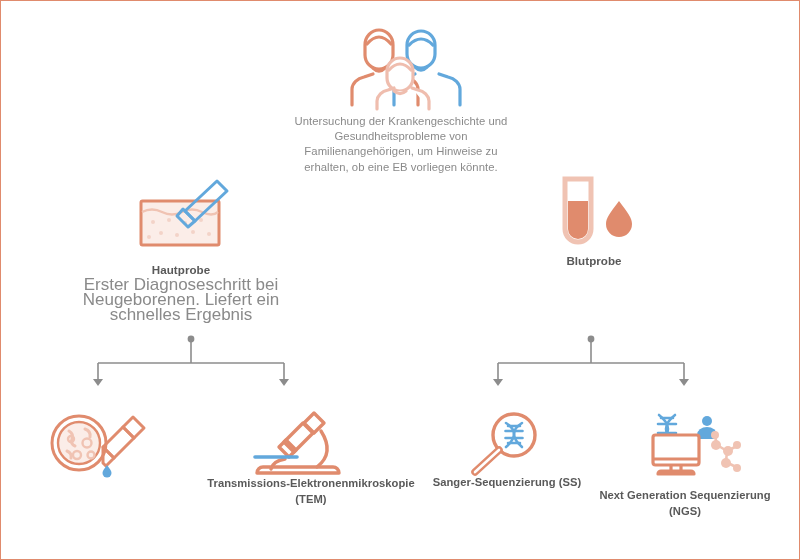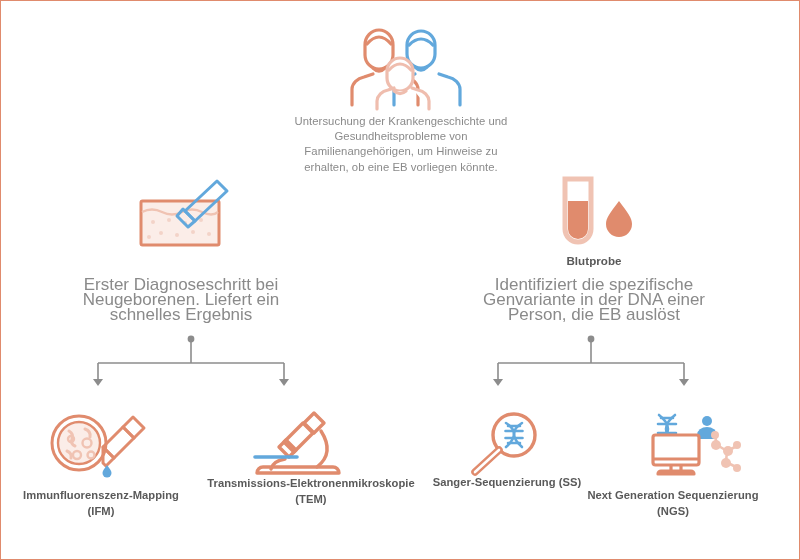--- a/index.html
+++ b/index.html
@@ -67,21 +67,21 @@
   #ifm-icon      { left: 48px;  top: 412px; width: 104px; height: 62px; }
   #ifm-label     { left: 20px;  top: 487px; width: 160px; }
 
   #tem-icon      { left: 250px; top: 408px; width: 92px;  height: 68px; }
   #tem-label     { left: 198px; top: 475px; width: 224px; }
 
   #ss-icon       { left: 468px; top: 410px; width: 76px;  height: 66px; }
   #ss-label      { left: 430px; top: 474px; width: 152px; }
 
   #ngs-icon      { left: 644px; top: 412px; width: 96px;  height: 64px; }
-  #ngs-label     { left: 584px; top: 487px; width: 176px; }
+  #ngs-label     { left: 596px; top: 487px; width: 176px; }
 
   svg { display: block; overflow: visible; }
 </style>
 </head>
 <body>
 
 <div id="page">
 
   <div class="node" id="family-icon">
     <svg width="104" height="86" viewBox="0 0 104 86">
@@ -125,31 +125,31 @@
           <circle cx="80" cy="55" r="2"></circle>
         <circle cx="20" cy="58" r="2"></circle>
       </g>
 
       <g fill="none" stroke="#62A8DC" stroke-width="3" stroke-linecap="round" stroke-linejoin="round">
         <path d="M88 2 l10 10 l-32 30 l-10 -10 z"></path>
         <path d="M66 42 l-12 -12 l-6 7 l11 11 z"></path>
       </g>
     </svg>
   </div>
+  <div class="node node-title" id="skin-title">Hautprobe</div>
   <div class="node node-desc" id="skin-desc">Erster Diagnoseschritt bei Neugeborenen. Liefert ein schnelles Ergebnis</div>
 
   <div class="node" id="blood-icon">
     <svg width="90" height="78" viewBox="0 0 90 78">
       <path d="M16 4 h26 v50 a13 13 0 0 1 -26 0 z" fill="#ffffff" stroke="#F0C3B3" stroke-width="5"></path>
       <path d="M19 26 h20 v28 a10 10 0 0 1 -20 0 z" fill="#E08B6D"></path>
       <path d="M70 26 c9 12 13 17 13 23 a13 13 0 0 1 -26 0 c0 -6 4 -11 13 -23 z" fill="#E08B6D"></path>
     </svg>
   </div>
   <div class="node node-title" id="blood-title">Blutprobe</div>
-  <div class="node node-desc" id="blood-desc">Identifiziert die spezifische Genvariante in der DNA einer Person, die EB auslöst</div>
 
   <div class="node" id="connector-left">
     <svg width="260" height="60" viewBox="0 0 260 60">
       <g stroke="#8C8C8C" stroke-width="1.6" fill="none">
         <circle cx="130" cy="8" r="3.4" fill="#8C8C8C" stroke="none"></circle>
         <path d="M130 9 v23"></path>
         <path d="M37 32 H223"></path>
         <path d="M37 32 v16 M223 32 v16"></path>
       </g>
       <path d="M32 48 h10 l-5 7 z" fill="#8C8C8C"></path>
@@ -187,21 +187,20 @@
       </g>
 
       <g fill="none" stroke="#E08B6D" stroke-width="3" stroke-linecap="round" stroke-linejoin="round">
         <path d="M84 4 l11 11 l-10 10 l-11 -11 z"></path>
         <path d="M74 14 l11 11 l-20 20 l-11 -11 z"></path>
         <path d="M54 34 l11 11 l-8 8 l-3 -3 z"></path>
       </g>
       <path d="M58 52 c3 4 4.5 6 4.5 8 a4.5 4.5 0 0 1 -9 0 c0 -2 1.5 -4 4.5 -8 z" fill="#62A8DC"></path>
     </svg>
   </div>
-  <div class="node leaf-label" id="ifm-label">Immunfluorenszenz-Mapping (IFM)</div>
 
   <div class="node" id="tem-icon">
     <svg width="92" height="68" viewBox="0 0 92 68">
       <g fill="none" stroke="#E08B6D" stroke-width="3.4" stroke-linecap="round" stroke-linejoin="round">
         <path d="M63 4 l10 10 l-10 10 l-10 -10 z"></path>
         <path d="M52 14 l10 10 l-19 19 l-10 -10 z"></path>
         <path d="M35 31 l10 10 l-7 7 l-10 -10 z"></path>
         <path d="M70 22 q14 22 -4 36"></path>
         <path d="M34 50 q-12 2 -14 10"></path>
         <path d="M12 58 h70 a6 6 0 0 1 6 6 H6 a6 6 0 0 1 6 -6 z"></path>

